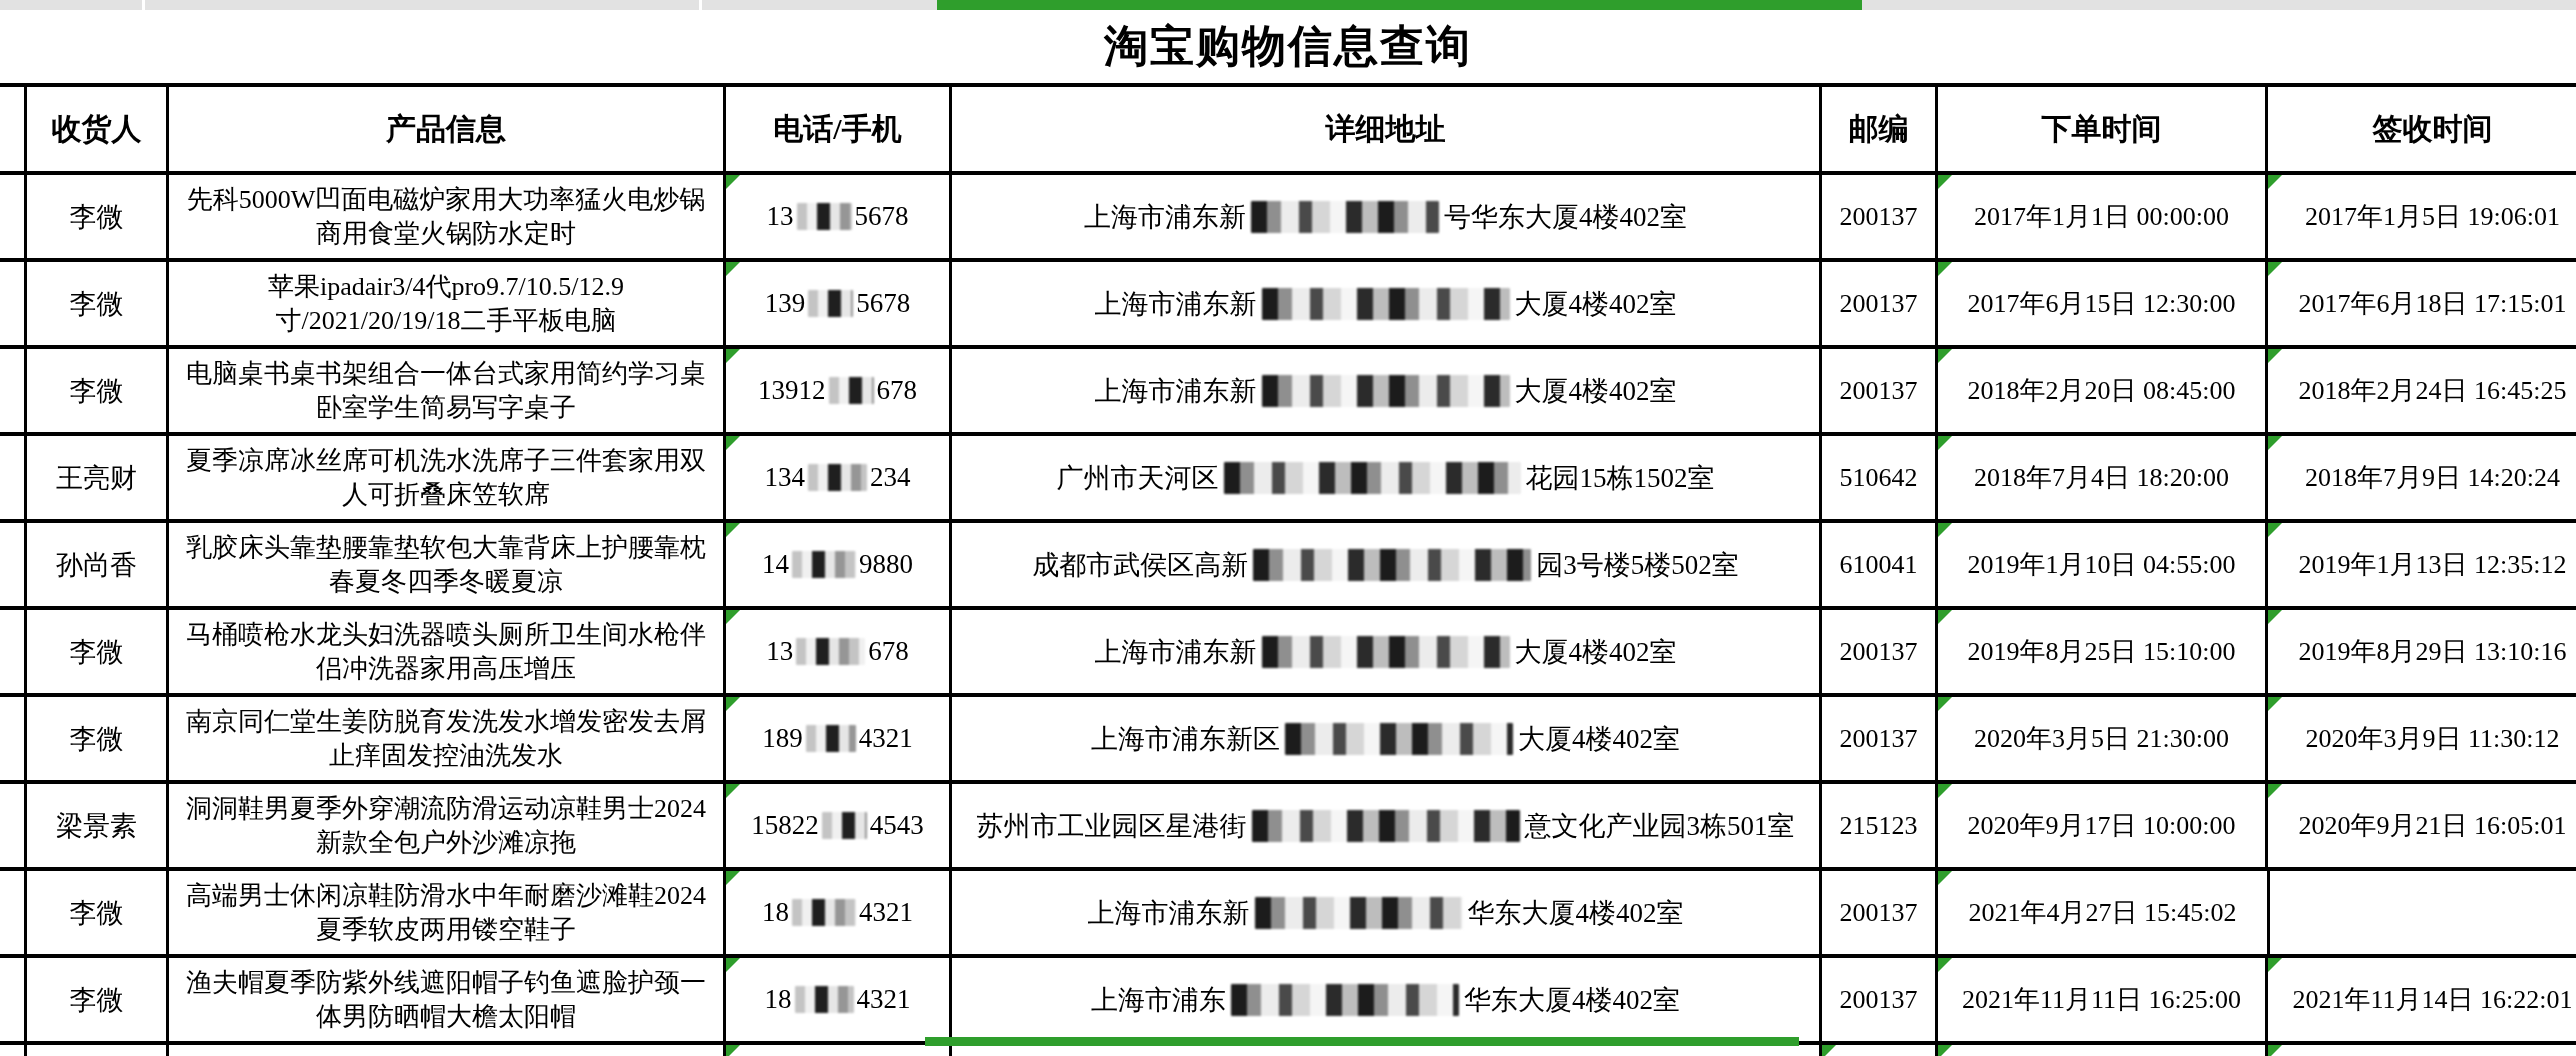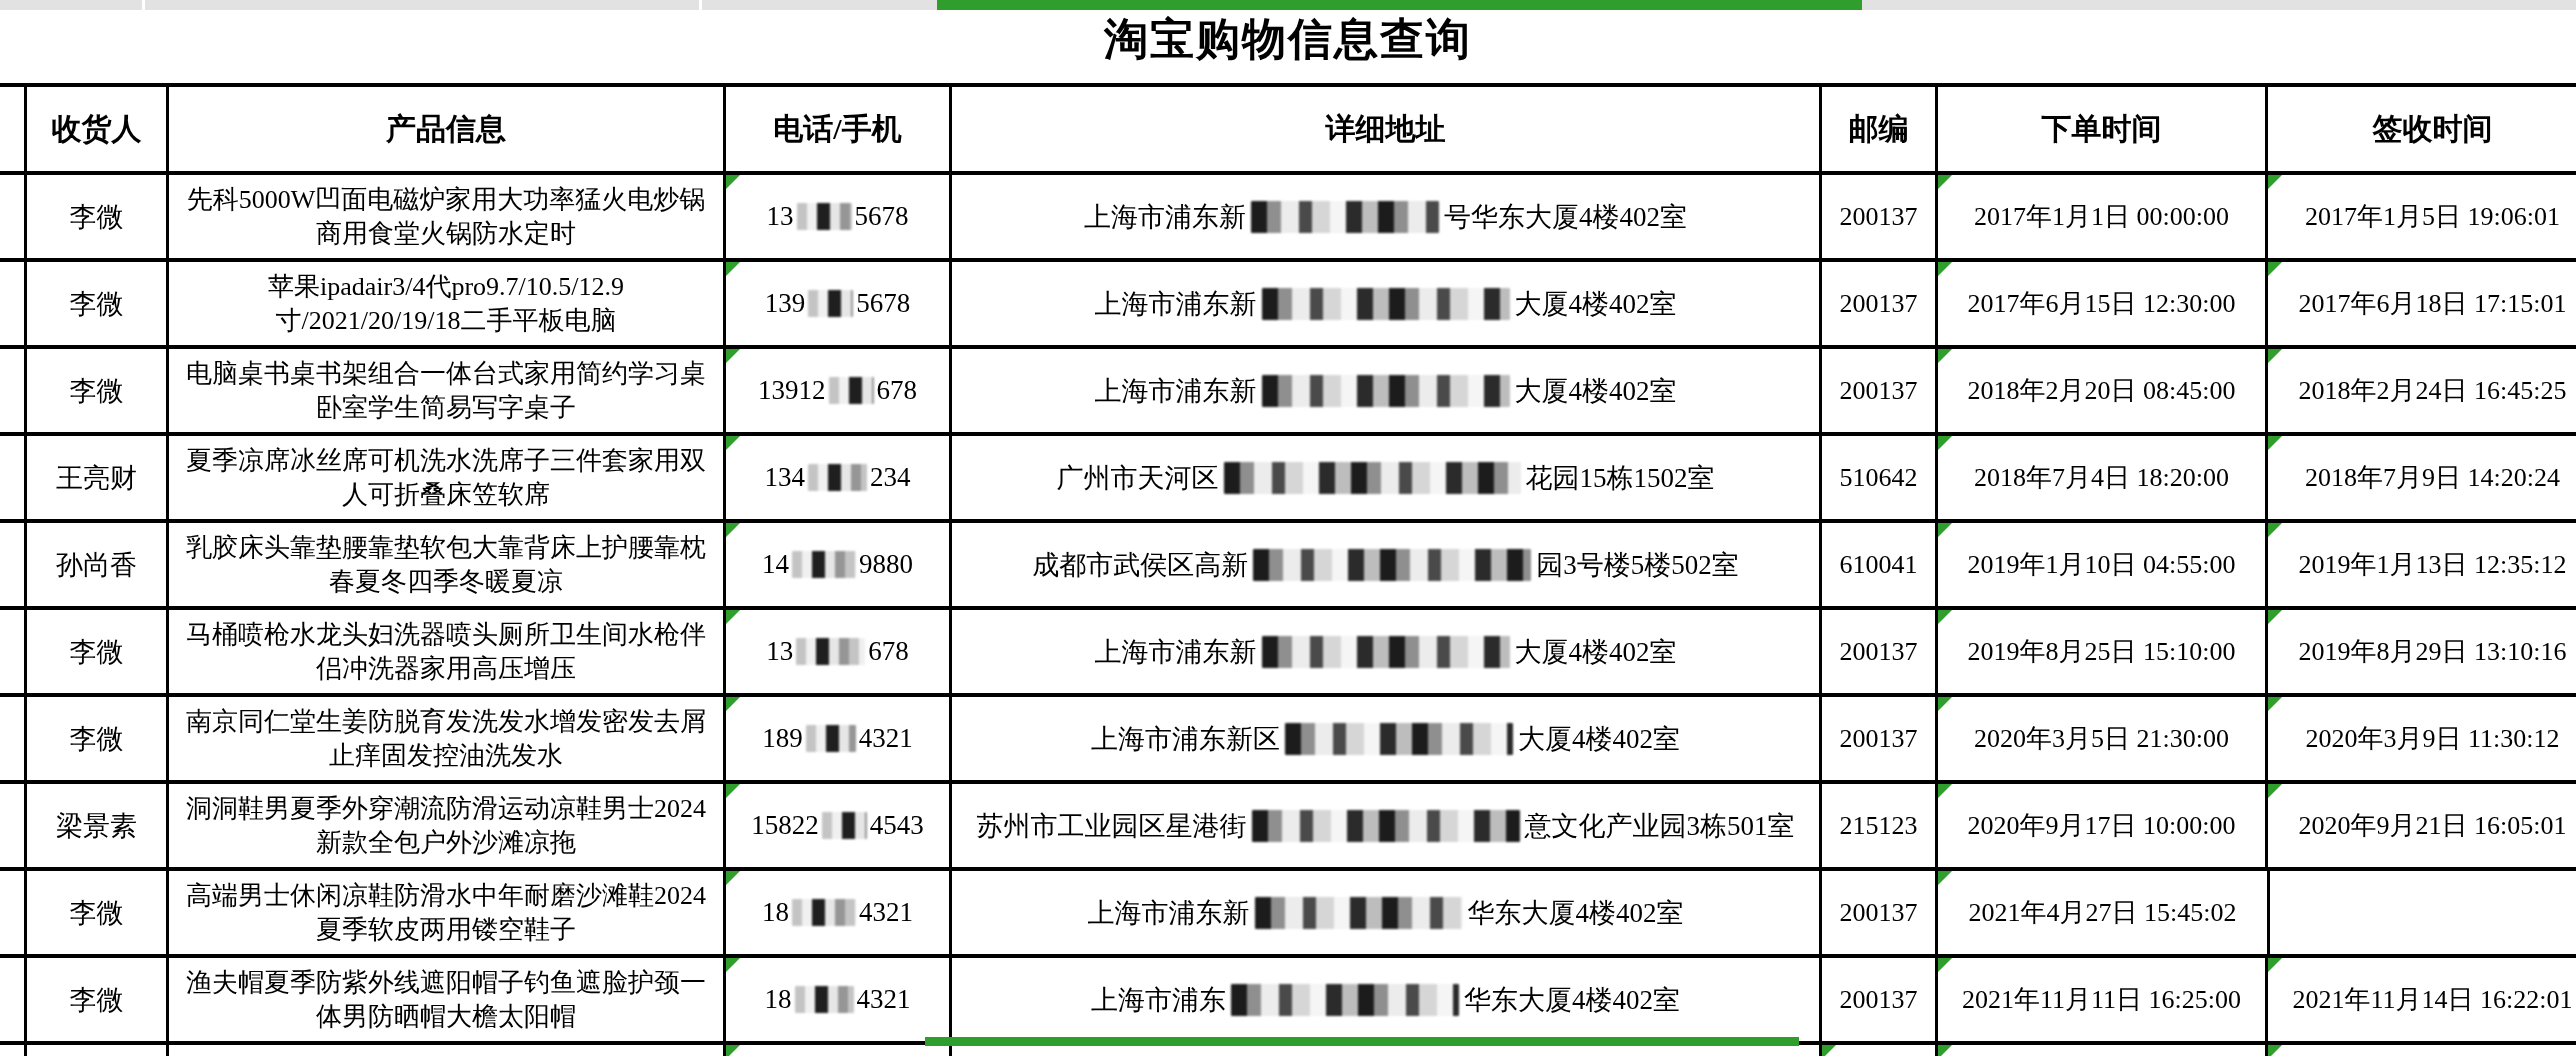--- a/index.html
+++ b/index.html
@@ -7,21 +7,21 @@
   body { background:#fff; font-family:"Liberation Serif","DejaVu Serif",serif; color:#000; }
   #stage { position:relative; width:2576px; height:1057px; background:#fff; overflow:hidden; }
 
   
   .topstrip { position:absolute; top:0; left:0; width:2576px; height:10px; background:var(--topbar); }
   .topstrip .gap { position:absolute; top:0; width:3px; height:10px; background:#fff; }
   .topstrip .green-seg { position:absolute; top:0; left:937px; width:925px; height:10px; background:var(--green); }
 
   
   .title-bar { position:absolute; top:10px; left:0; width:2576px; height:73px;
-               display:flex; justify-content:center; }
+               display:flex; align-items:center; justify-content:center; }
   .title-bar h1 { font-size:44px; font-weight:700; letter-spacing:2px; }
 
   
   .tbl { position:absolute; top:83px; left:0; width:2576px; border-top:4px solid var(--gridline); }
   .row { display:flex; border-bottom:4px solid var(--gridline); height:87px;padding-left:24px; }
   .row.hdr { height:88px; }
   .row.partial { height:84px; border-bottom:none; }
   .cell { position:relative; border-right:3px solid var(--gridline);
           display:flex; align-items:center; justify-content:center;
           text-align:center; font-size:27px; overflow:hidden; }

